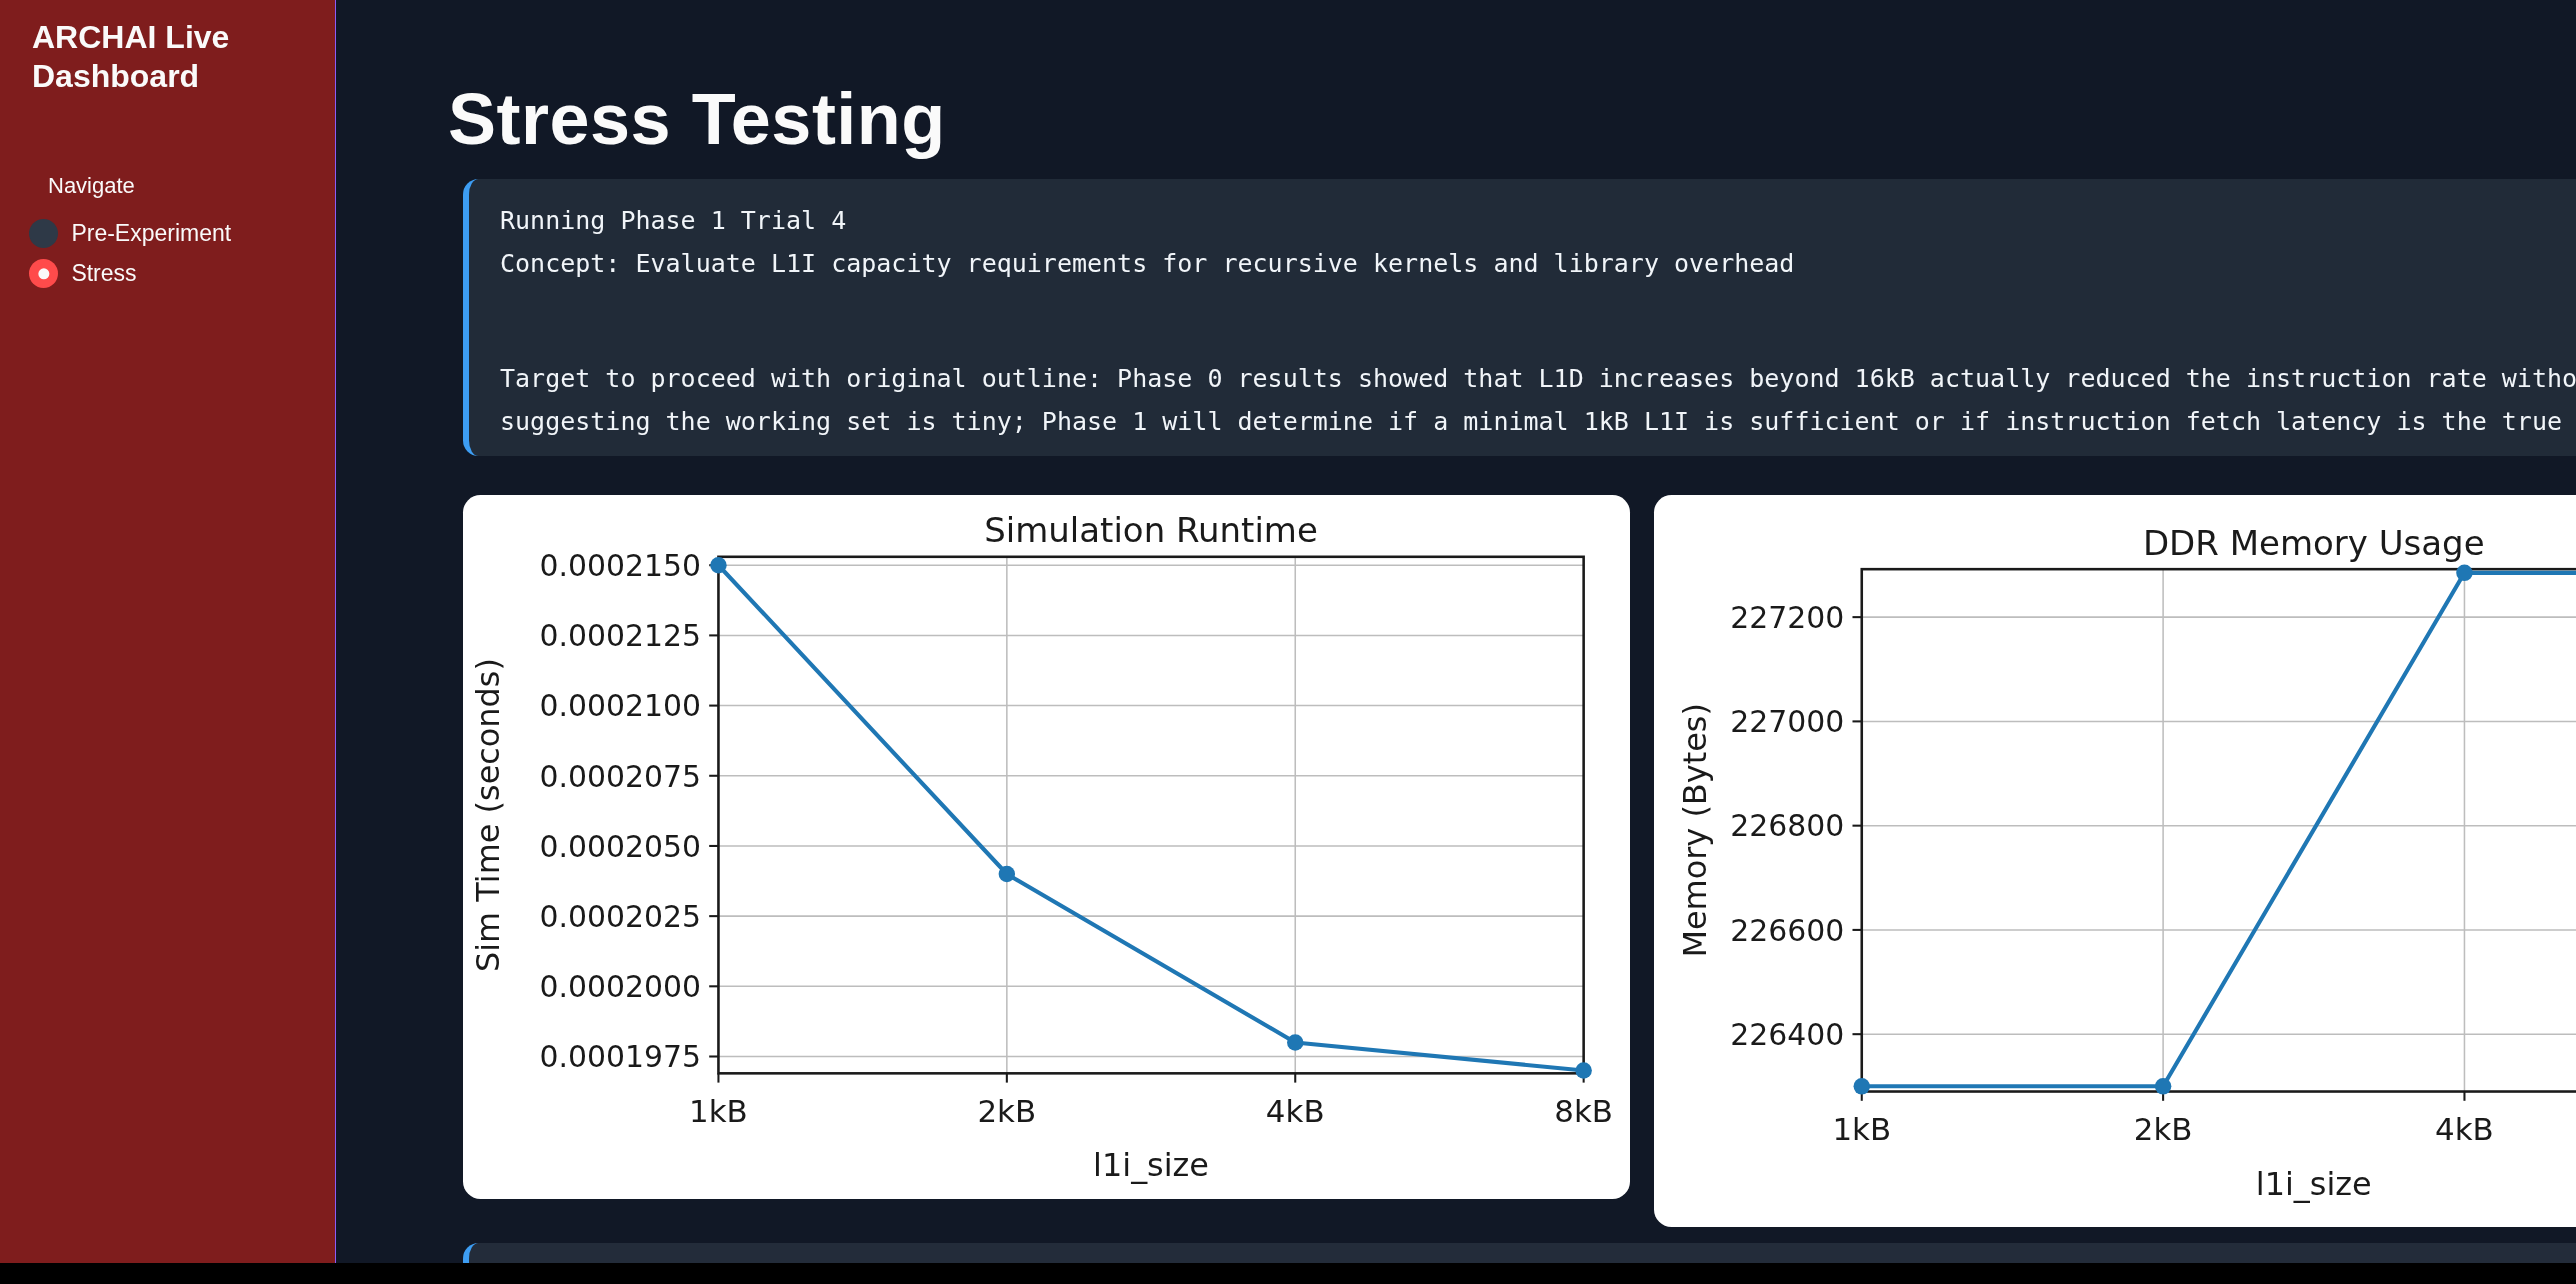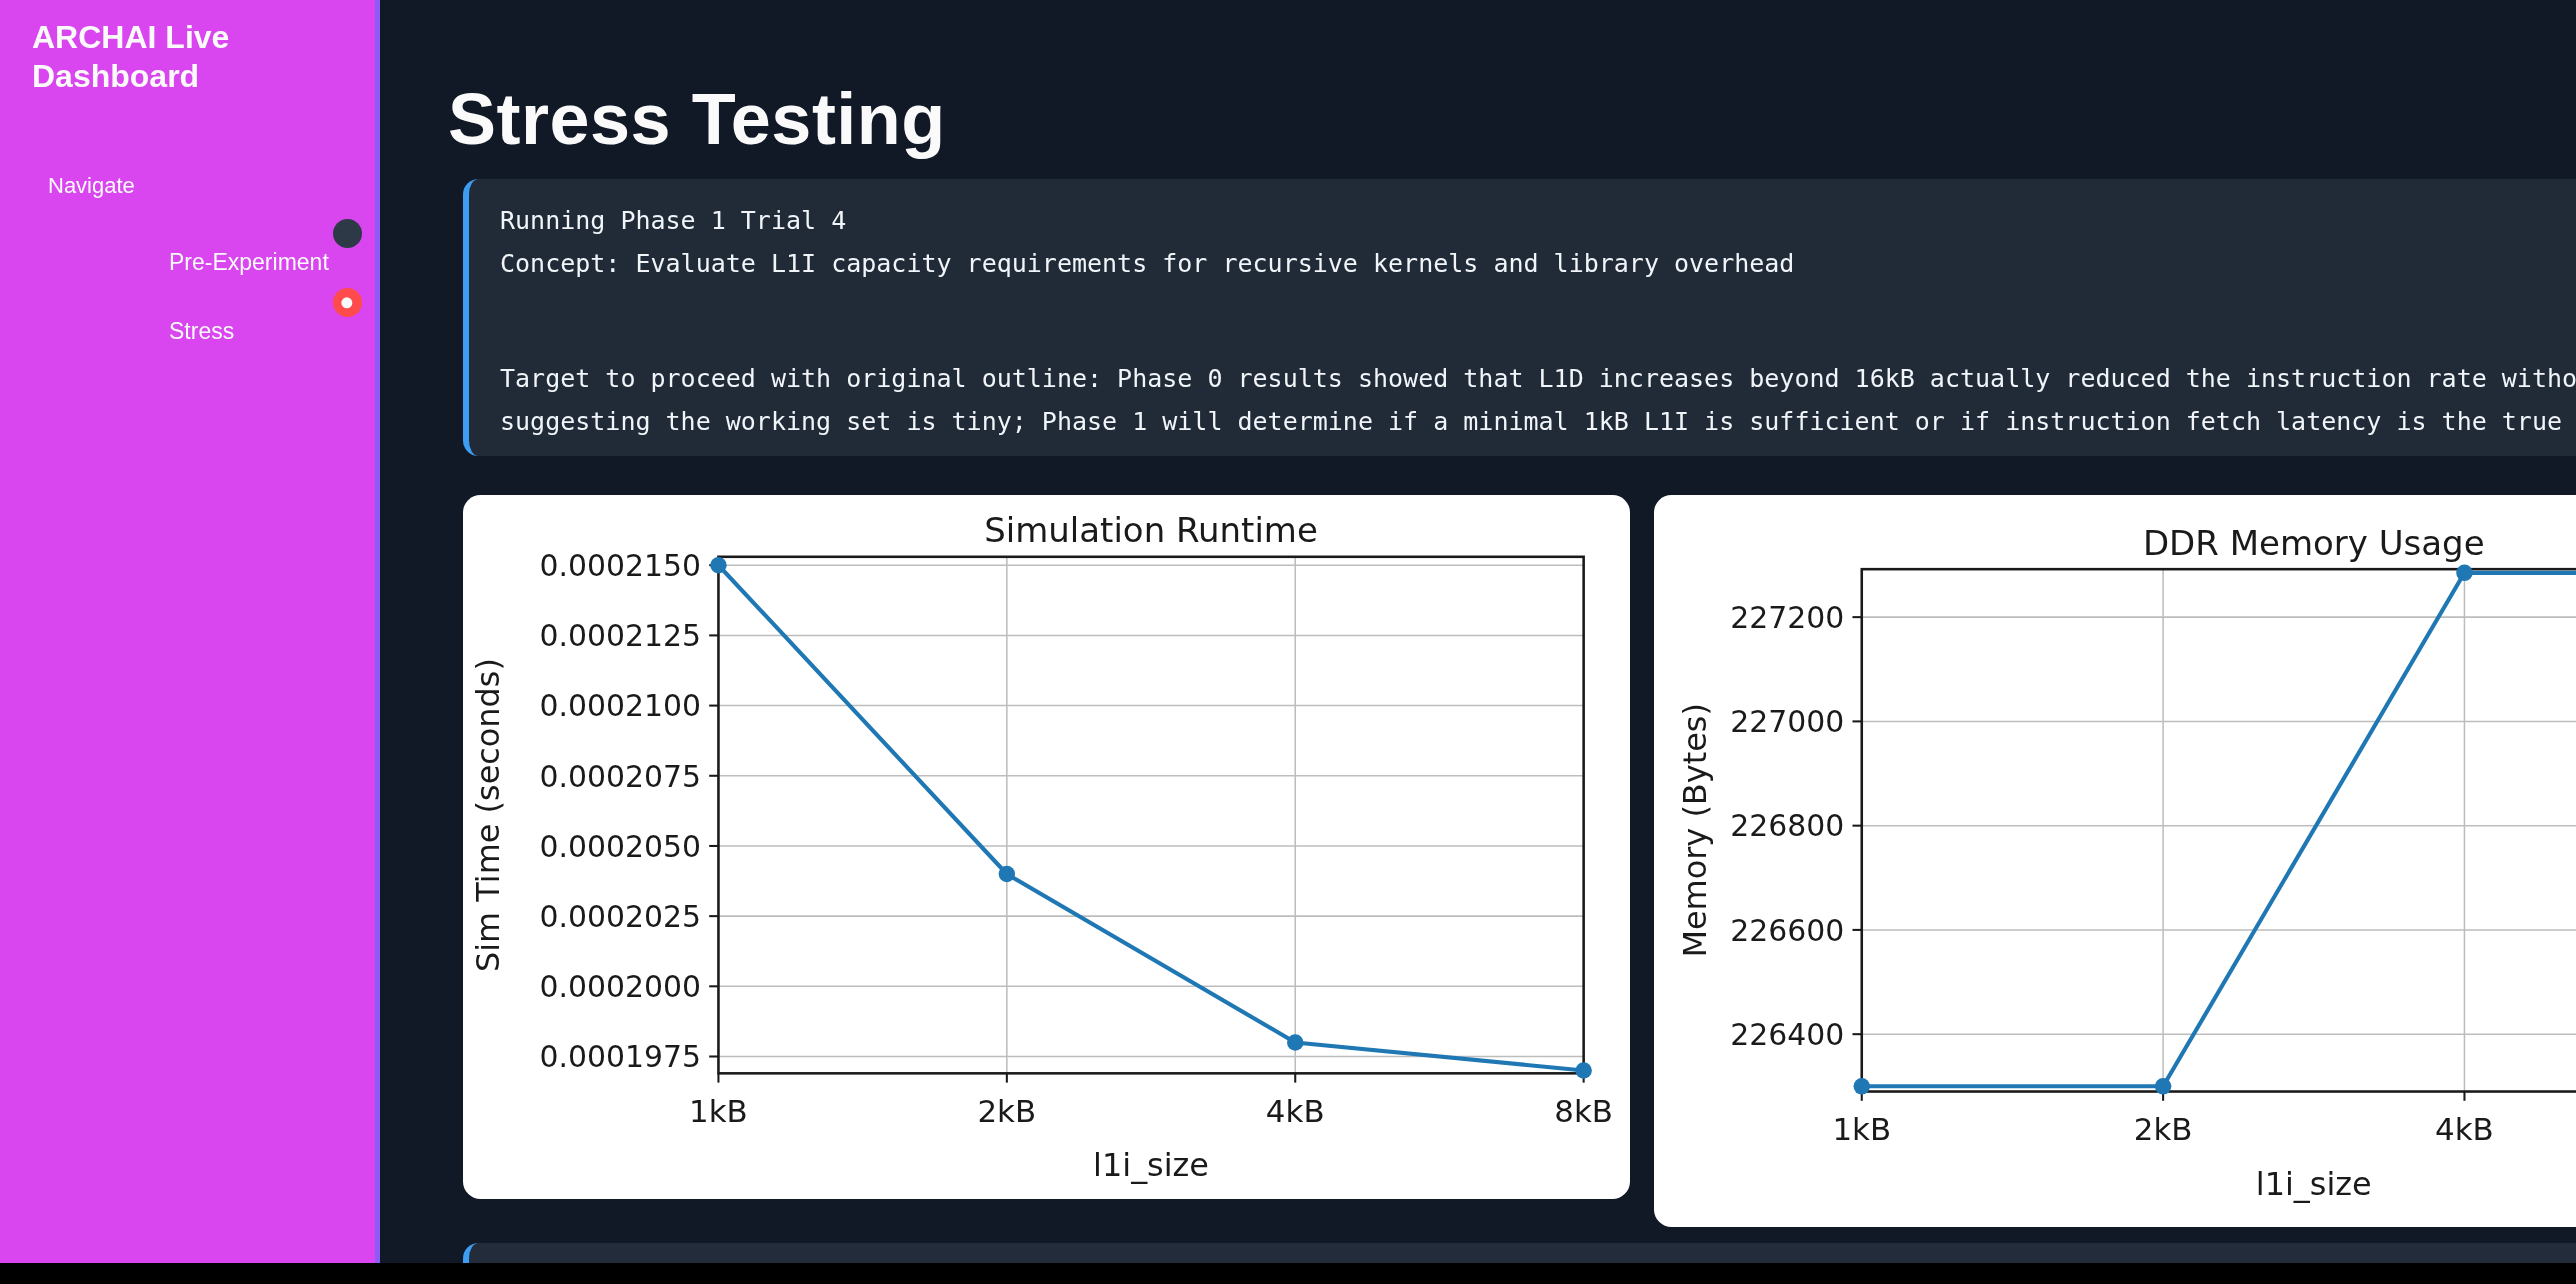--- a/index.html
+++ b/index.html
@@ -1,26 +1,26 @@
 <!DOCTYPE html>
 <html style="font-size:8.2px"><head>
 <meta charset="utf-8">
 <style>
   * { margin:0; padding:0; box-sizing:border-box; }
   html,body { width:2905px; height:1285px; overflow:hidden; background:#111826;
               font-family:"Liberation Sans", sans-serif; position:relative; }
 
   
-  .sidebar { position:absolute; left:0; top:0; width:380px; height:1285px;
-             background:#d946ef; border-right:5px solid #8b5cf6; z-index:3; }
+  .sidebar { position:absolute; left:0; top:0; width:336px; height:1285px;
+             background:#7f1d1d; border-right:1px solid #8b5cf6; z-index:3; }
   .sidebar-title { margin:17.5px 0 0 32px; width:268px; font-size:32px; font-weight:700;
                    line-height:1.22; color:#fafafa; }
   .nav-label { margin:77px 0 0 48px; font-size:22px; color:#fafafa; }
   .nav-group { margin:20.6px 0 0 29px; }
-  .nav-item { display:flex; align-items:flex-end; margin-bottom:11.3px; cursor:pointer;flex-direction:column; }
+  .nav-item { display:flex; align-items:flex-end; margin-bottom:11.3px; cursor:pointer; }
   .radio { width:29px; height:29px; border-radius:50%; background:#2e3947; flex:0 0 auto;
            margin-right:13.4px; position:relative; }
   .radio.selected { background:#ff4b4b; }
   .radio.selected::after { content:""; position:absolute; left:50%; top:50%;
            width:11.3px; height:11.3px; border-radius:50%; background:#fafafa;
            transform:translate(-50%,-50%); }
   .nav-item-label { font-size:23px; line-height:29px; color:#fafafa; width:206px; }
 
   
   .main-title { position:absolute; left:448px; top:78px; font-size:72px; font-weight:700;

